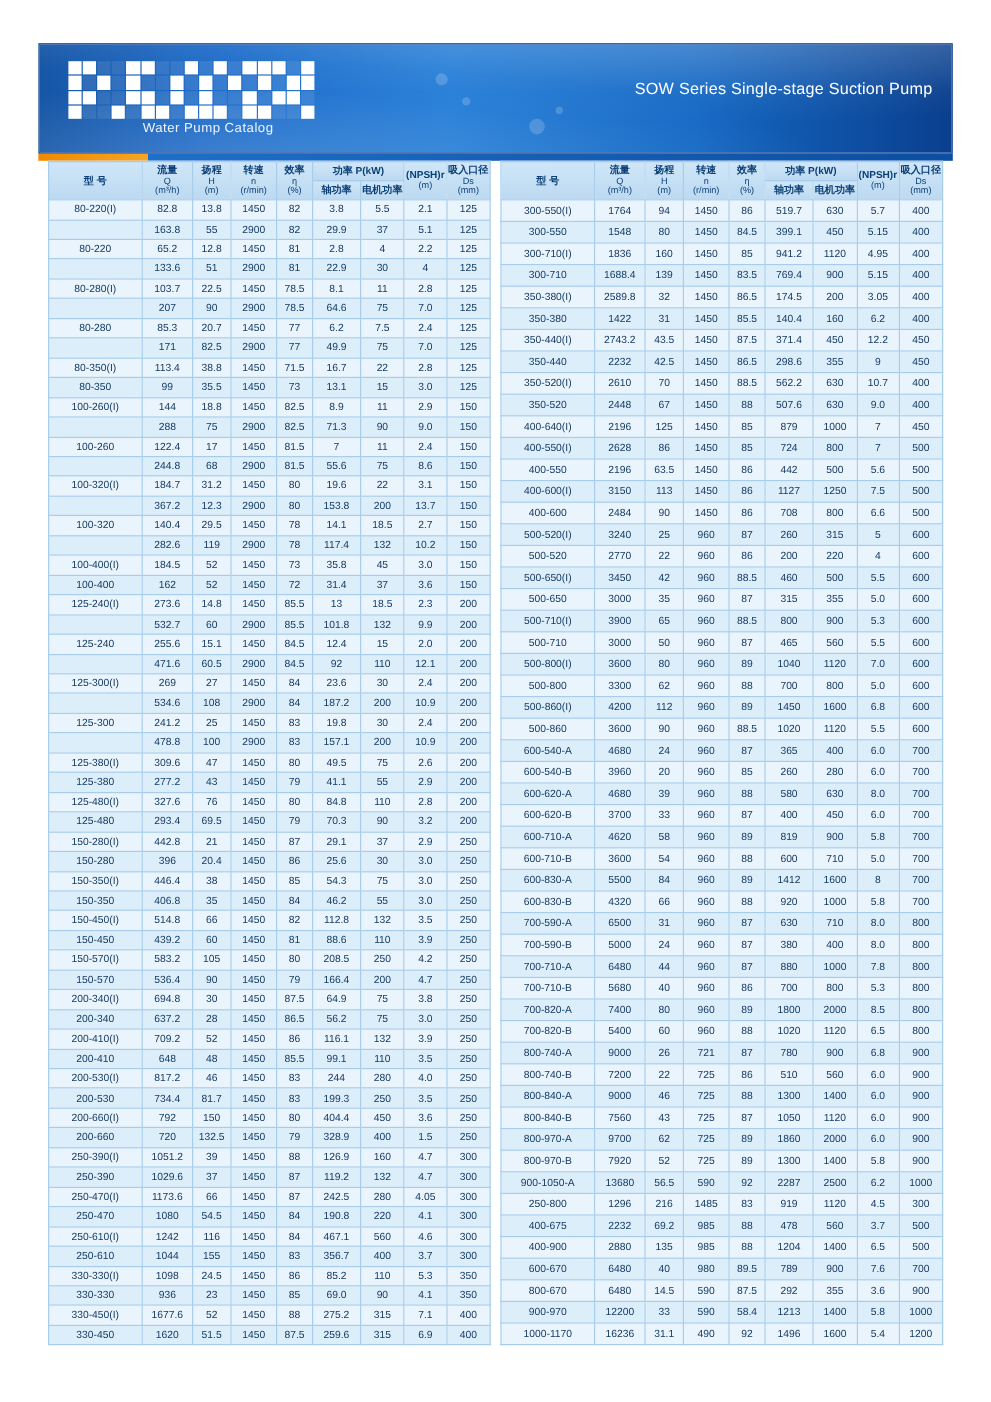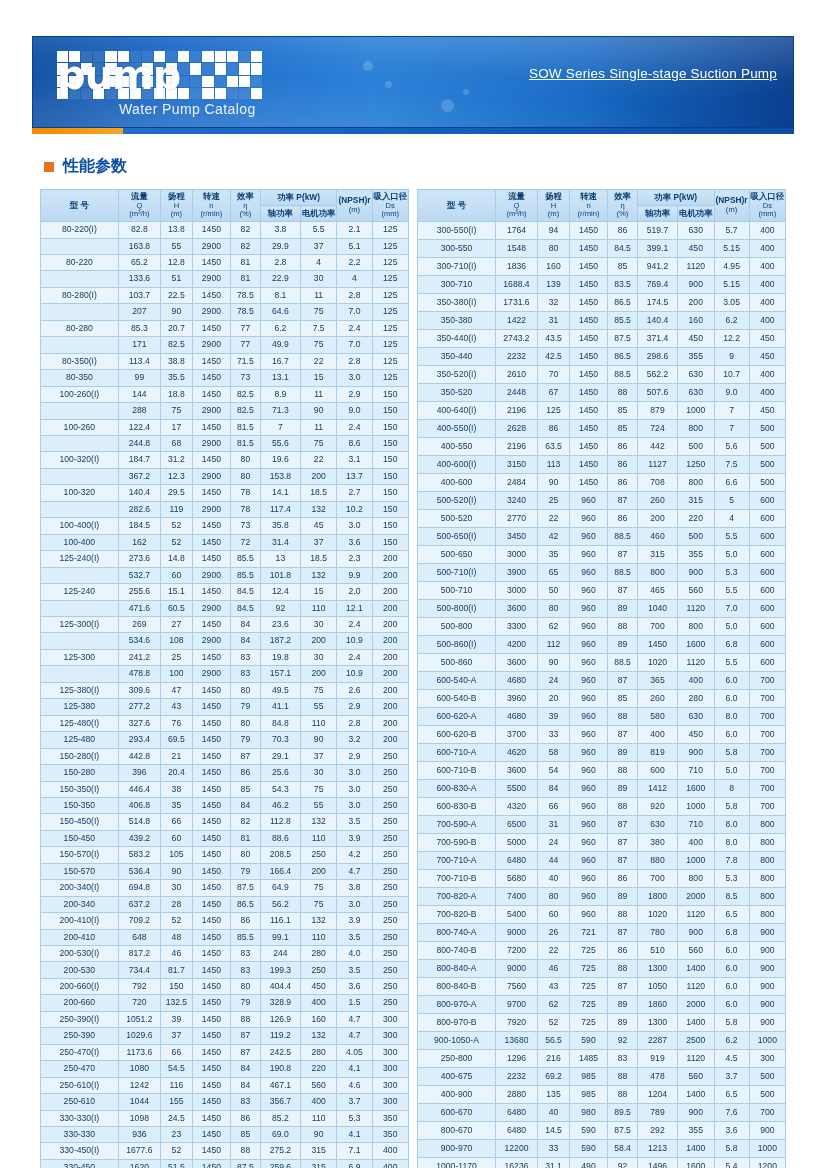--- a/index.html
+++ b/index.html
@@ -50,29 +50,29 @@
   .logo-grid i { background: rgba(255,255,255,0.10); }
   .logo-grid i.on { background: #ffffff; }
   .logo-text {
     position:absolute; left:0; top:0; width:205px; height:48px;
     color:#fff; font-weight:bold; font-size:40px; letter-spacing:-1px;
     line-height:48px; text-align:left; font-family:"DejaVu Sans", sans-serif;
     text-shadow: 0 0 2px rgba(0,0,0,0.25);
   }
   .logo-caption {
     position:absolute; left:62px; top:50px;
-    color:#eaf3ff; font-size:14px; letter-spacing:0.4px;text-align:right;
+    color:#eaf3ff; font-size:11px; letter-spacing:0.4px;text-align:right;
   }
 
   .banner-title {
     position:absolute; right:16px; top:20px; text-align:right; color:#fff;
   }
   .banner-title .t1 { font-size:23px; font-weight:bold; letter-spacing:0.5px; }
   .banner-title .t1 .cn { font-size:19px; font-weight:bold; }
-  .banner-title .t2 { font-size:13.5px; margin-top:9px; letter-spacing:0.2px;text-decoration:underline; }
+  .banner-title .t2 { font-size:13.5px; margin-top:9px; letter-spacing:0.2px; }
 
   .banner-rule {
     margin: 0 32px;
     height: 6px;
     background: linear-gradient(90deg,#f08a00 0%, #f6a623 12%, #1d6fc9 12%, #0b4ea2 100%);
   }
 
   
   .section-title {
     margin: 22px 0 12px 44px;
@@ -202,34 +202,29 @@
           <i class="on"></i>
           <i class="on"></i>
           <i class="on"></i>
           <i></i>
           <i class="on"></i>
           <i class="on"></i>
           <i></i>
           <i></i>
           <i class="on"></i>
       </div>
-      <div class="logo-text">pump</div>
       <div class="logo-caption">Water Pump Catalog</div>
     </div>
 
     <div class="banner-title">
       <div class="t2">SOW Series Single-stage Suction Pump</div>
     </div>
   </div>
   <div class="banner-rule"></div>
 
-  <div class="section-title">
-    <span class="sq"></span>
-    <span class="txt">性能参数</span>
-  </div>
 
   <div class="tables">
 
     <table class="pump">
       <thead>
         <tr>
           <th rowspan="2" class="w-model">型  号</th>
           <th rowspan="2" class="w-q">
             <span>流量</span>
             <span class="u">Q</span>
@@ -988,21 +983,21 @@
             <td class="w-h">139</td>
             <td class="w-n">1450</td>
             <td class="w-e">83.5</td>
             <td class="w-p1">769.4</td>
             <td class="w-p2">900</td>
             <td class="w-npsh">5.15</td>
             <td class="w-ds">400</td>
           </tr>
           <tr>
             <td class="w-model model">350-380(I)</td>
-            <td class="w-q">1731.6</td>
+            <td class="w-q">2589.8</td>
             <td class="w-h">32</td>
             <td class="w-n">1450</td>
             <td class="w-e">86.5</td>
             <td class="w-p1">174.5</td>
             <td class="w-p2">200</td>
             <td class="w-npsh">3.05</td>
             <td class="w-ds">400</td>
           </tr>
           <tr>
             <td class="w-model model">350-380</td>

